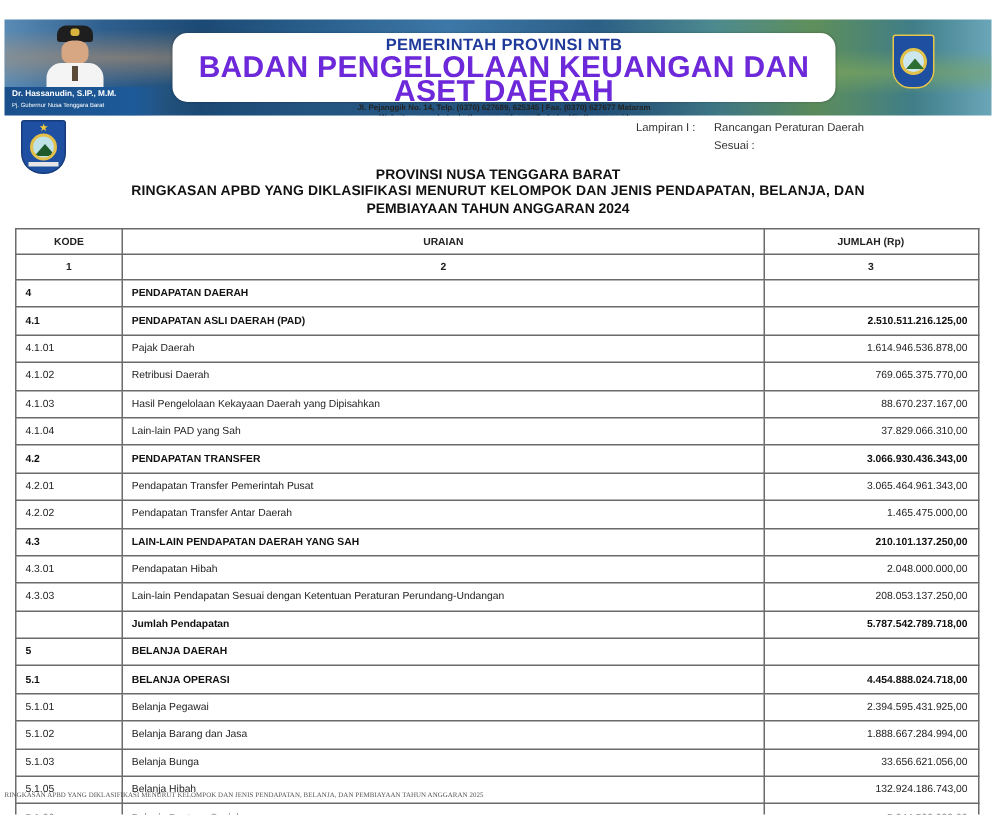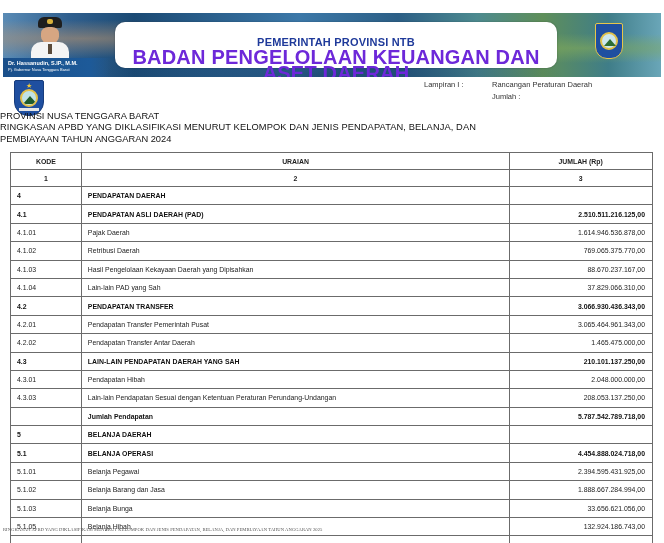--- a/index.html
+++ b/index.html
@@ -32,21 +32,21 @@
     background: linear-gradient(90deg, #1a4f8a 0%, #1d5a99 80%, rgba(29,90,153,0) 100%);
     color: #fff; padding: 2px 0 0 5px;
   }
   .name-strip .n1 { font-size: 5.5px; line-height: 7px; font-weight: bold; }
   .name-strip .n2 { font-size: 4px; line-height: 6px; }
   .title-box {
     position: absolute; left: 112px; top: 9px; width: 442px; height: 46px;
     background: #ffffff; border-radius: 10px; text-align: center;
     box-shadow: 0 0 2px rgba(0,0,0,0.3);
   }
-  .title-box .t1 { color: #1f3a9a; font-weight: bold; font-size: 11px; line-height: 13px; margin-top: 14px; letter-spacing: 0.2px; }
+  .title-box .t1 { color: #1f3a9a; font-weight: bold; font-size: 11px; line-height: 13px; margin-top: 2px; letter-spacing: 0.2px; }
   .title-box .t2 { color: #6d28d9; font-weight: bold; font-size: 20px; line-height: 16px; letter-spacing: 0.2px; }
   .title-box .t3 { color: #222; font-size: 5.3px; line-height: 6.5px; font-weight: bold; }
   .banner-emblem {
     position: absolute; left: 592px; top: 10px; width: 28px; height: 36px;
     background: #1f4fa0; border: 1px solid #e7c64a; border-radius: 2px 2px 12px 12px;
   }
   .banner-emblem .ring { position: absolute; left: 4px; top: 8px; width: 18px; height: 18px; border-radius: 50%; border: 2px solid #e1c24a; background: #cde7ee; }
   .banner-emblem .mount { position: absolute; left: 8px; top: 15px; width: 0; height: 0; border-left: 6px solid transparent; border-right: 6px solid transparent; border-bottom: 7px solid #2d6e33; }
 
   
@@ -55,25 +55,25 @@
     background: #1f4fa0; border-radius: 2px 2px 14px 14px; border: 1px solid #173c7c;
   }
   .emblem .star { position: absolute; left: 11px; top: 1px; color: #f0c83a; font-size: 7px; line-height: 7px; }
   .emblem .ring { position: absolute; left: 5px; top: 8px; width: 18px; height: 18px; border-radius: 50%; border: 2px solid #e2c04a; background: #bfe2e8; overflow: hidden; }
   .emblem .mount { position: absolute; left: 1px; top: 5px; width: 0; height: 0; border-left: 7px solid transparent; border-right: 7px solid transparent; border-bottom: 8px solid #1e5a2c; }
   .emblem .ribbon { position: absolute; left: 4px; top: 27px; width: 20px; height: 3px; background: #e6e6e6; }
 
   
   .lampiran { position: absolute; left: 424px; top: 79px; font-size: 7.5px; line-height: 11px; color: #333; }
   .lampiran .row { display: flex; height: 12px; }
-  .lampiran .lbl { width: 68px; }
+  .lampiran .lbl { width: 52px; }
   .lampiran .val { }
 
   
-  .doc-title { position: absolute; left: 0; width: 664px; text-align: left; font-weight: normal; color: #111; }
+  .doc-title { position: absolute; left: 0; width: 664px; text-align: center; font-weight: bold; color: #111; }
   .doc-title.l1 { top: 111px; font-size: 9.3px; }
   .doc-title.l2 { top: 122px; font-size: 9.3px; letter-spacing: 0.1px; }
   .doc-title.l3 { top: 134px; font-size: 9.3px; }
 
   
   table.apbd {
     position: absolute; left: 10px; top: 152px; width: 643px;
     border-collapse: collapse; font-size: 6.9px; color: #222;
   }
   table.apbd td {
@@ -126,21 +126,21 @@
   <div class="ribbon"></div>
 </div>
 
 <div class="lampiran">
   <div class="row">
     <span class="lbl">Lampiran I :</span>
     <span class="val">Rancangan Peraturan Daerah</span>
   </div>
   <div class="row">
     <span class="lbl"></span>
-    <span class="val">Jumlah :</span>
+    <span class="val">Sesuai :</span>
   </div>
 </div>
 
 <div class="doc-title l1">PROVINSI NUSA TENGGARA BARAT</div>
 <div class="doc-title l2">RINGKASAN APBD YANG DIKLASIFIKASI MENURUT KELOMPOK DAN JENIS PENDAPATAN, BELANJA, DAN</div>
 <div class="doc-title l3">PEMBIAYAAN TAHUN ANGGARAN 2024</div>
 
 <table class="apbd">
   <tbody id="tbody">
     <tr class="head">

